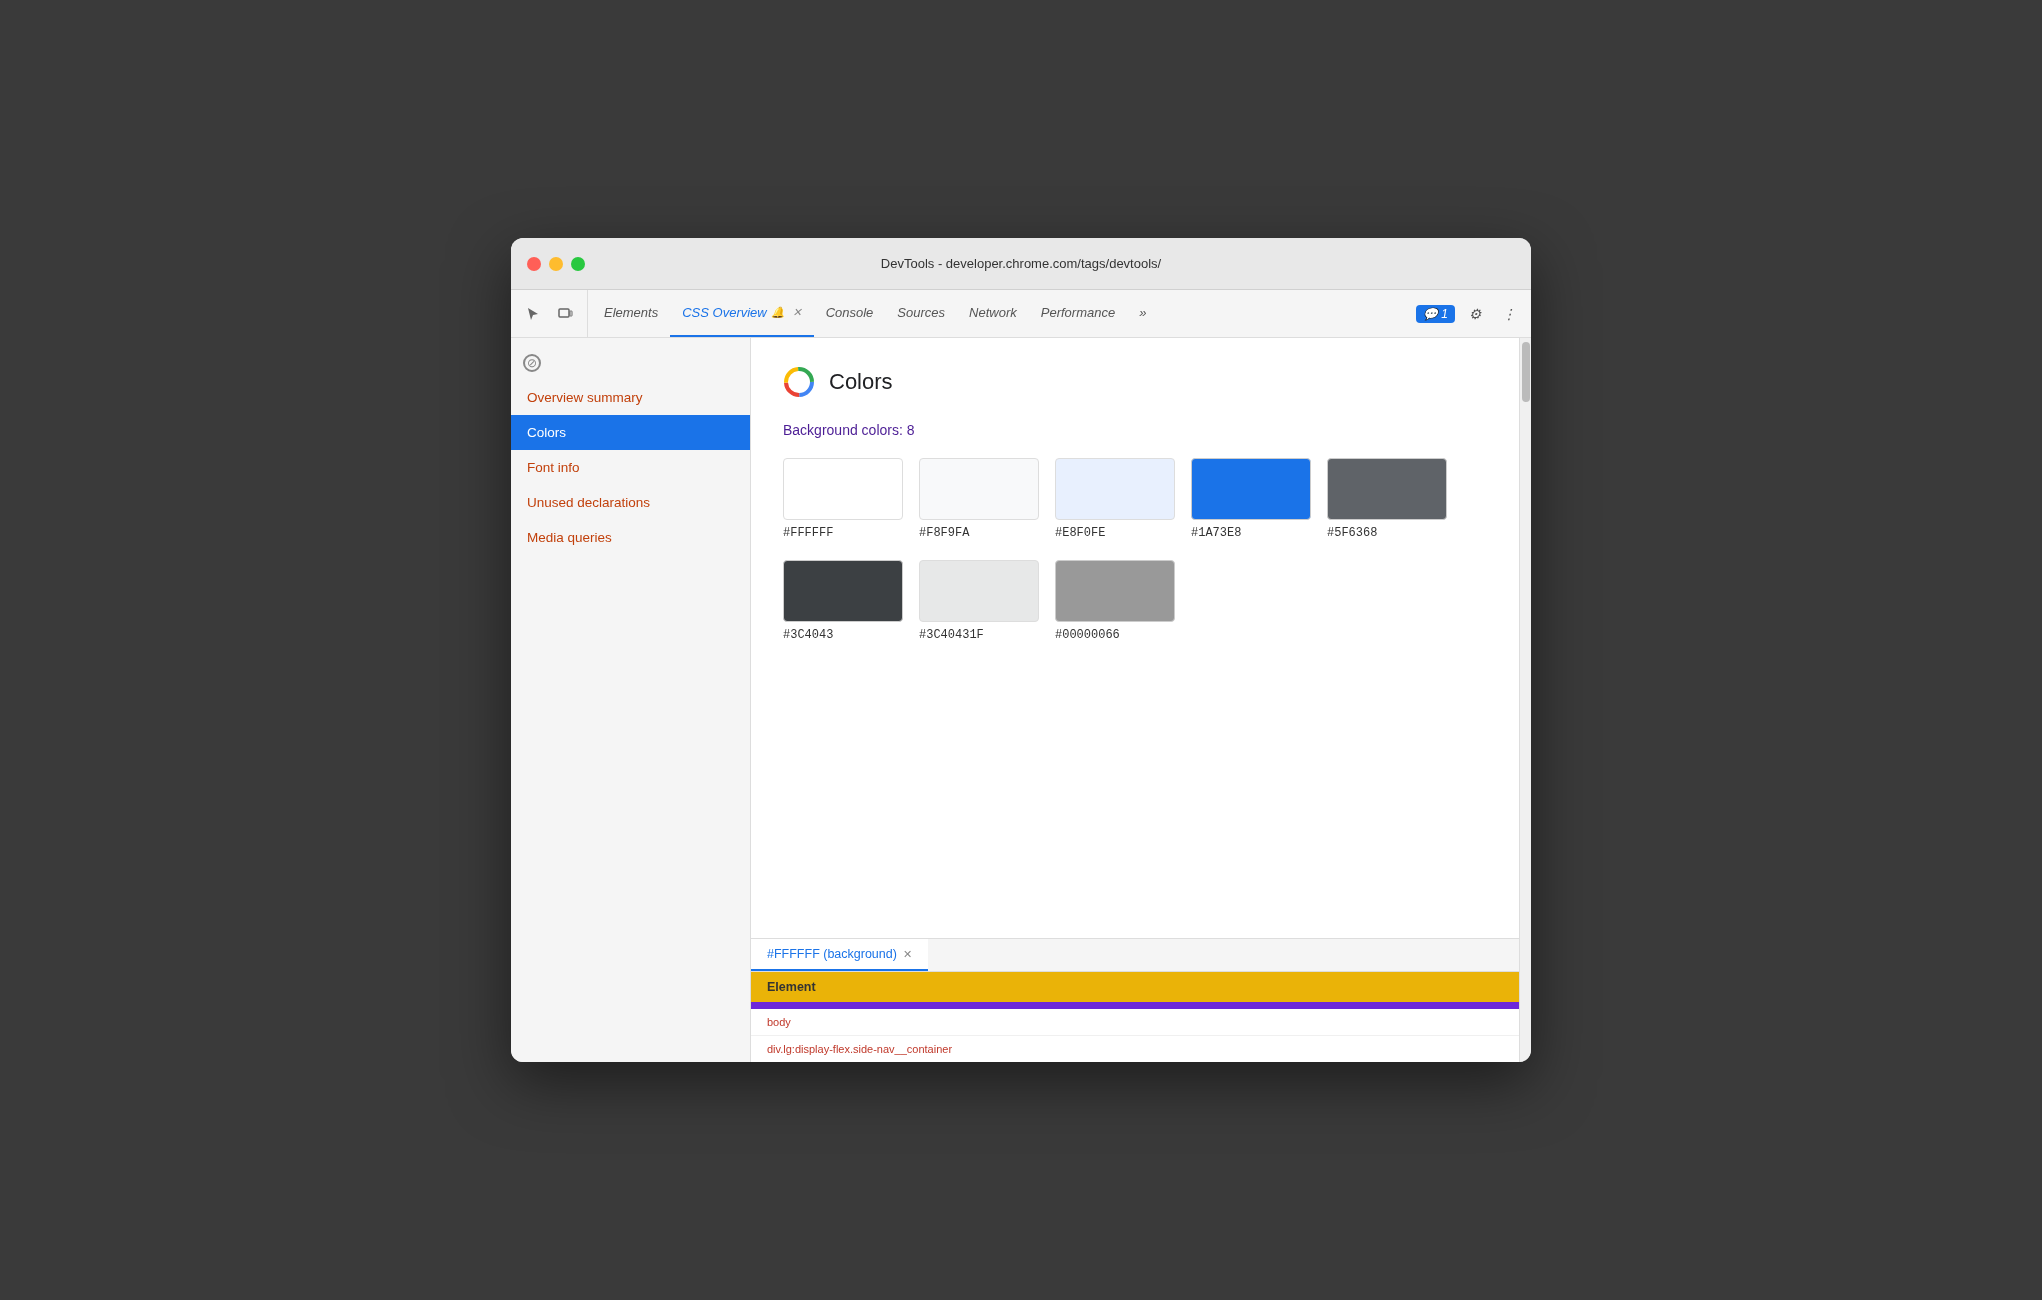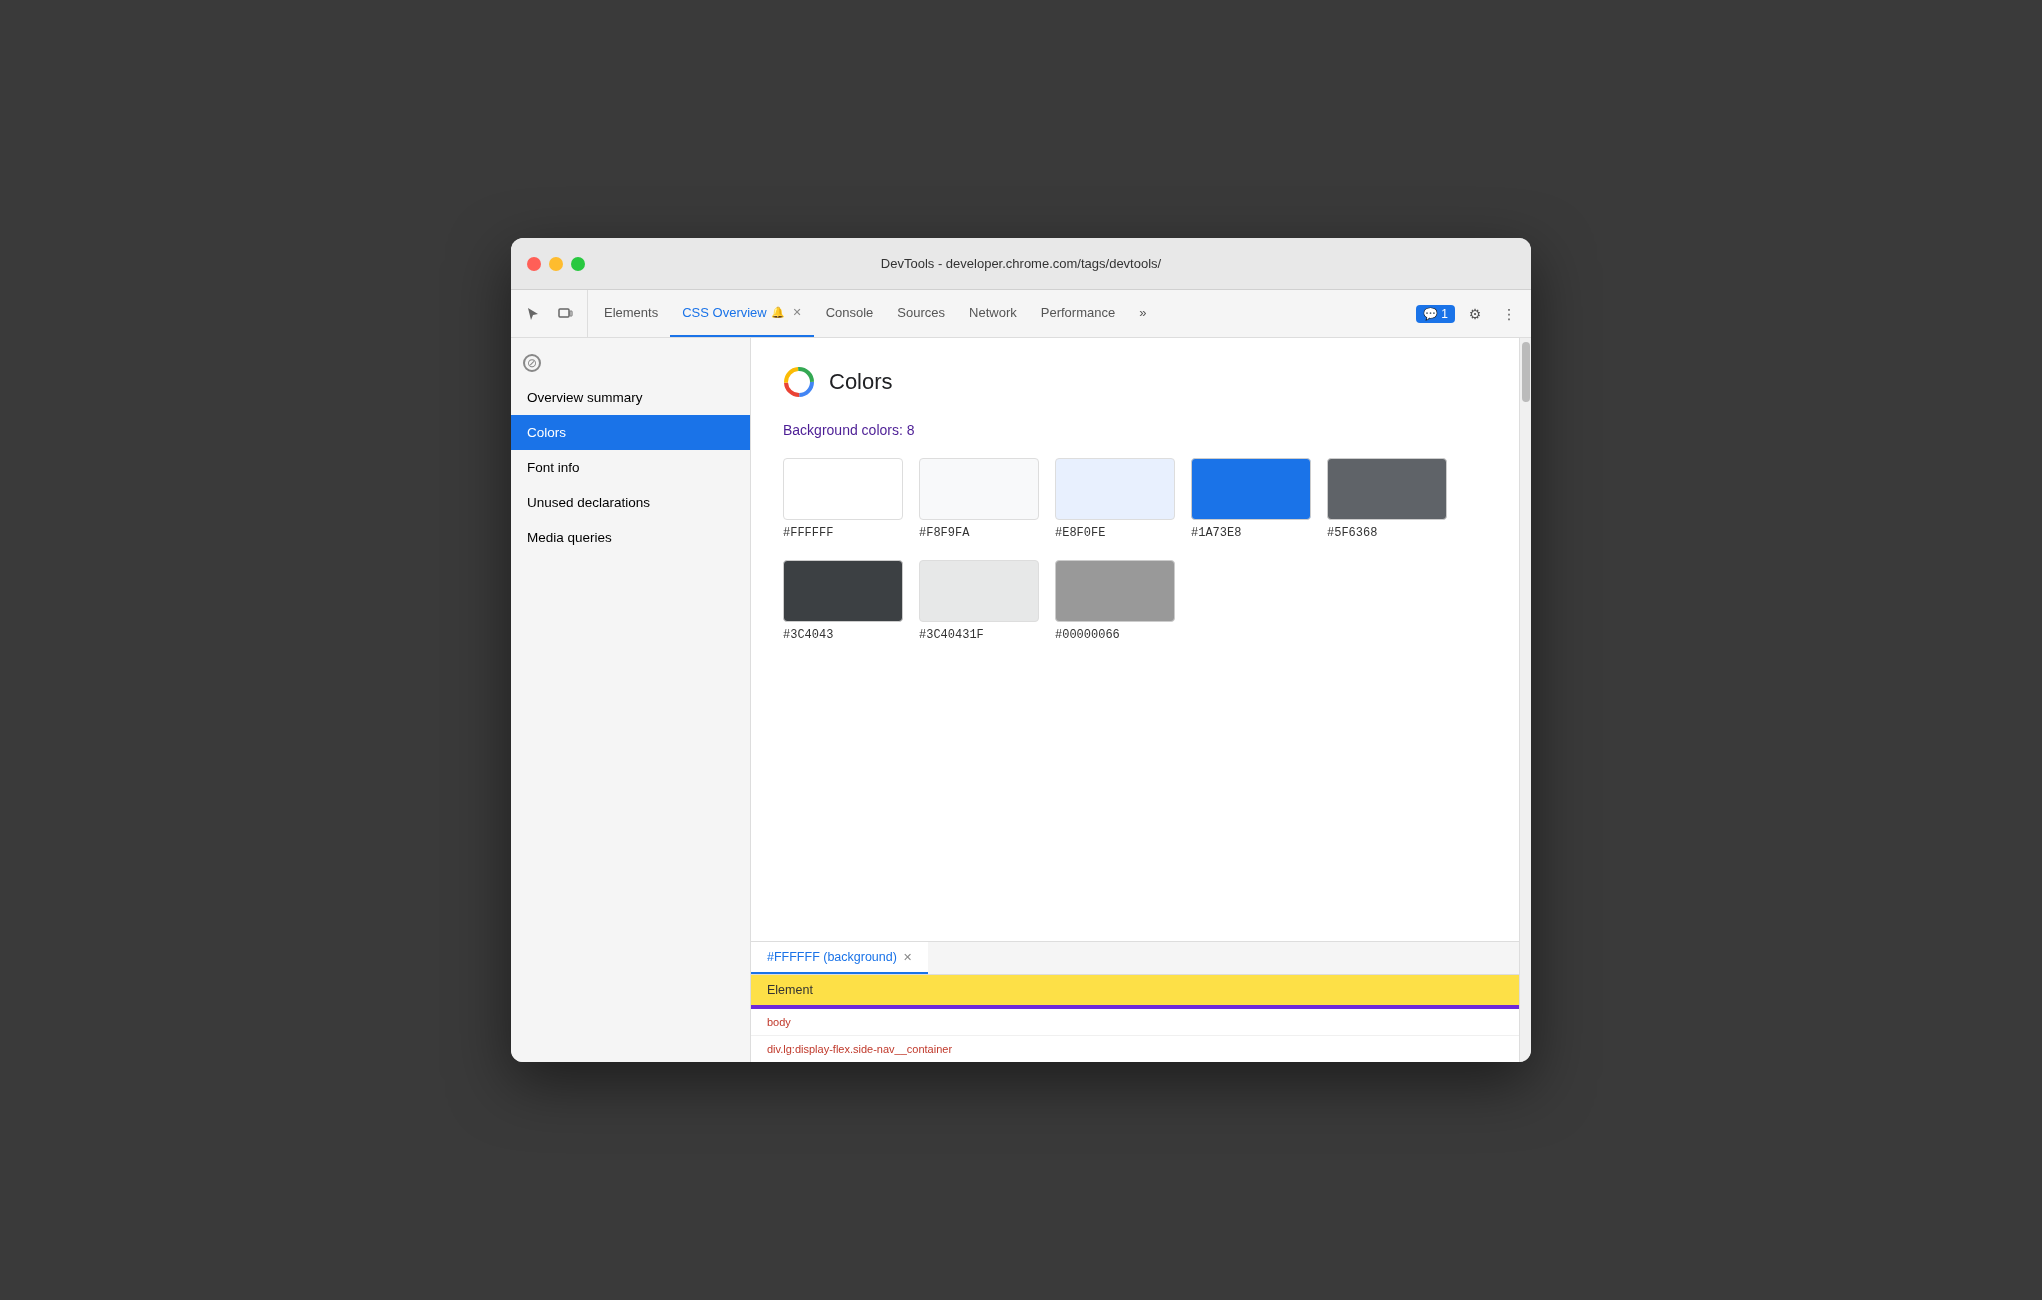--- a/index.html
+++ b/index.html
@@ -58,20 +58,21 @@
 
     
     .toolbar {
       background: #f5f5f5;
       height: 48px;
       display: flex;
       align-items: stretch;
       border-bottom: 1px solid #ddd;
       flex-shrink: 0;
       padding: 0 8px;
+      font-style: italic;
     }
     .toolbar-icons {
       display: flex;
       align-items: center;
       gap: 4px;
       padding-right: 8px;
       border-right: 1px solid #ddd;
       margin-right: 4px;
     }
     .toolbar-icon-btn {
@@ -167,21 +168,21 @@
       border: 2px solid #888;
       display: flex;
       align-items: center;
       justify-content: center;
       color: #888;
       font-size: 12px;
     }
     .sidebar-item {
       padding: 10px 16px;
       font-size: 13.5px;
-      color: #000000;
+      color: #c2410c;
       cursor: pointer;
       border-radius: 0;
     }
     .sidebar-item.active {
       background: #1a73e8;
       color: white;
     }
 
     
     .content-area {
@@ -280,23 +281,23 @@
       color: #888;
     }
 
     .bottom-content {
       background: white;
     }
     .element-header {
       padding: 8px 16px;
       font-size: 12.5px;
       color: #333;
-      font-weight: 400;
-      background: #fde047;
-      border-bottom: 4px solid #6d28d9;
+      font-weight: 700;
+      background: #eab308;
+      border-bottom: 7px solid #6d28d9;
     }
     .element-row {
       padding: 7px 16px;
       font-size: 11px;
       font-family: Liberation Sans, sans-serif;
       border-bottom: 1px solid #f0f0f0;
     }
     .element-row.tag-red {
       color: #c0392b;
     }

